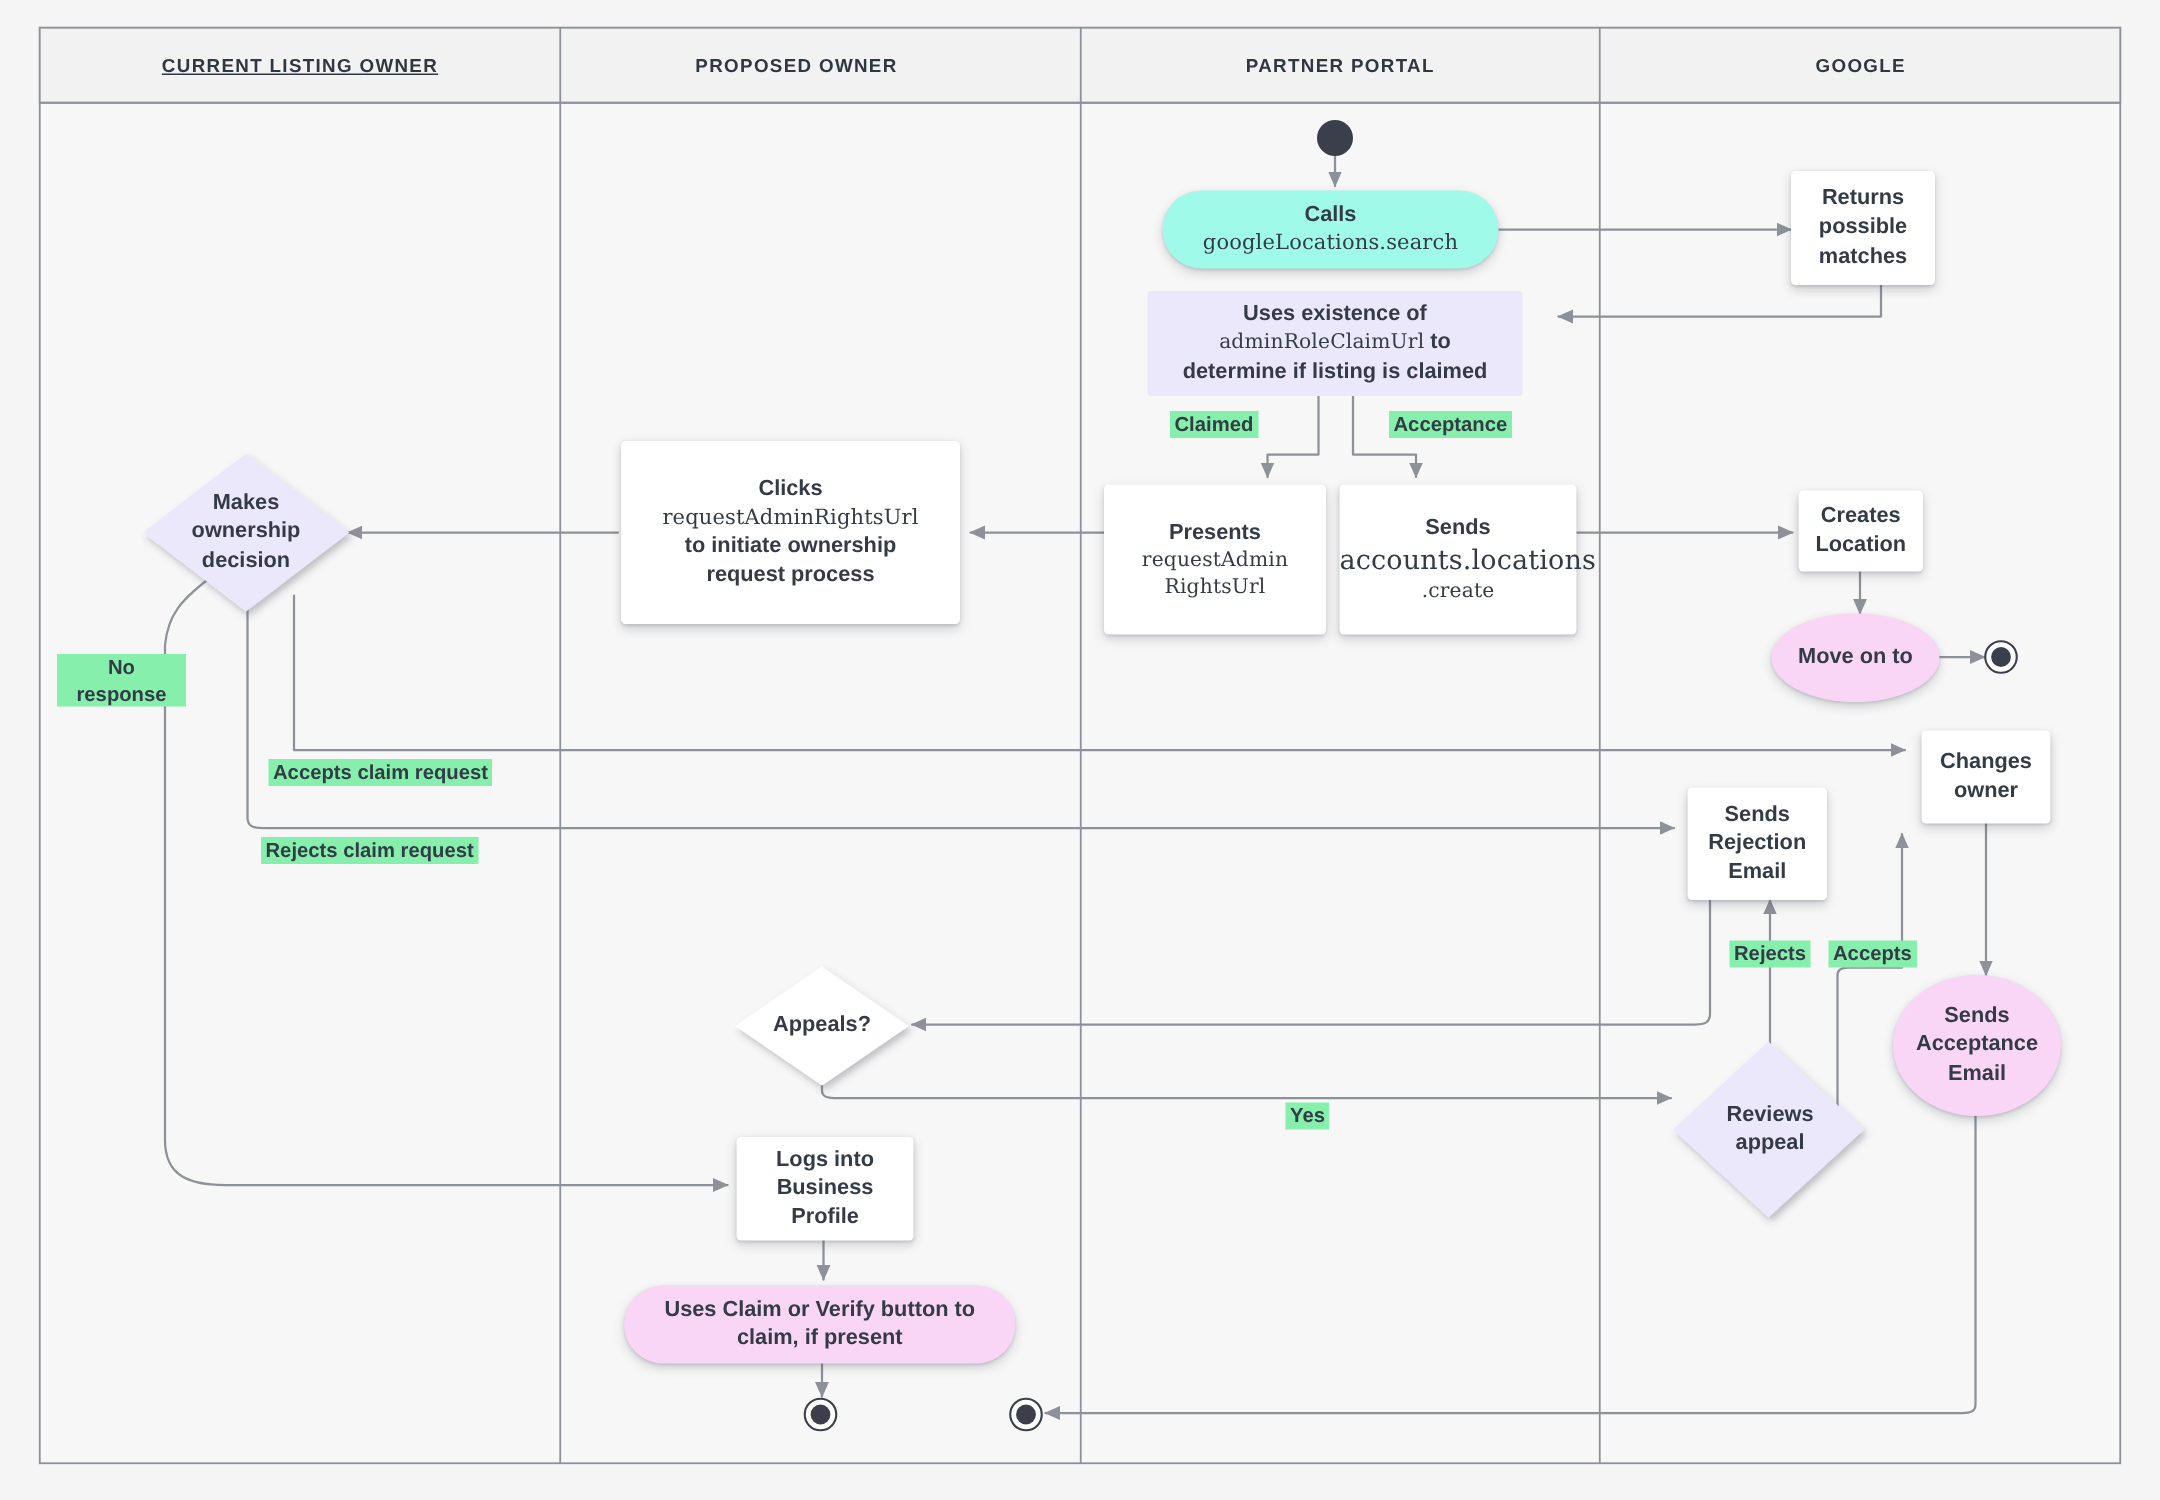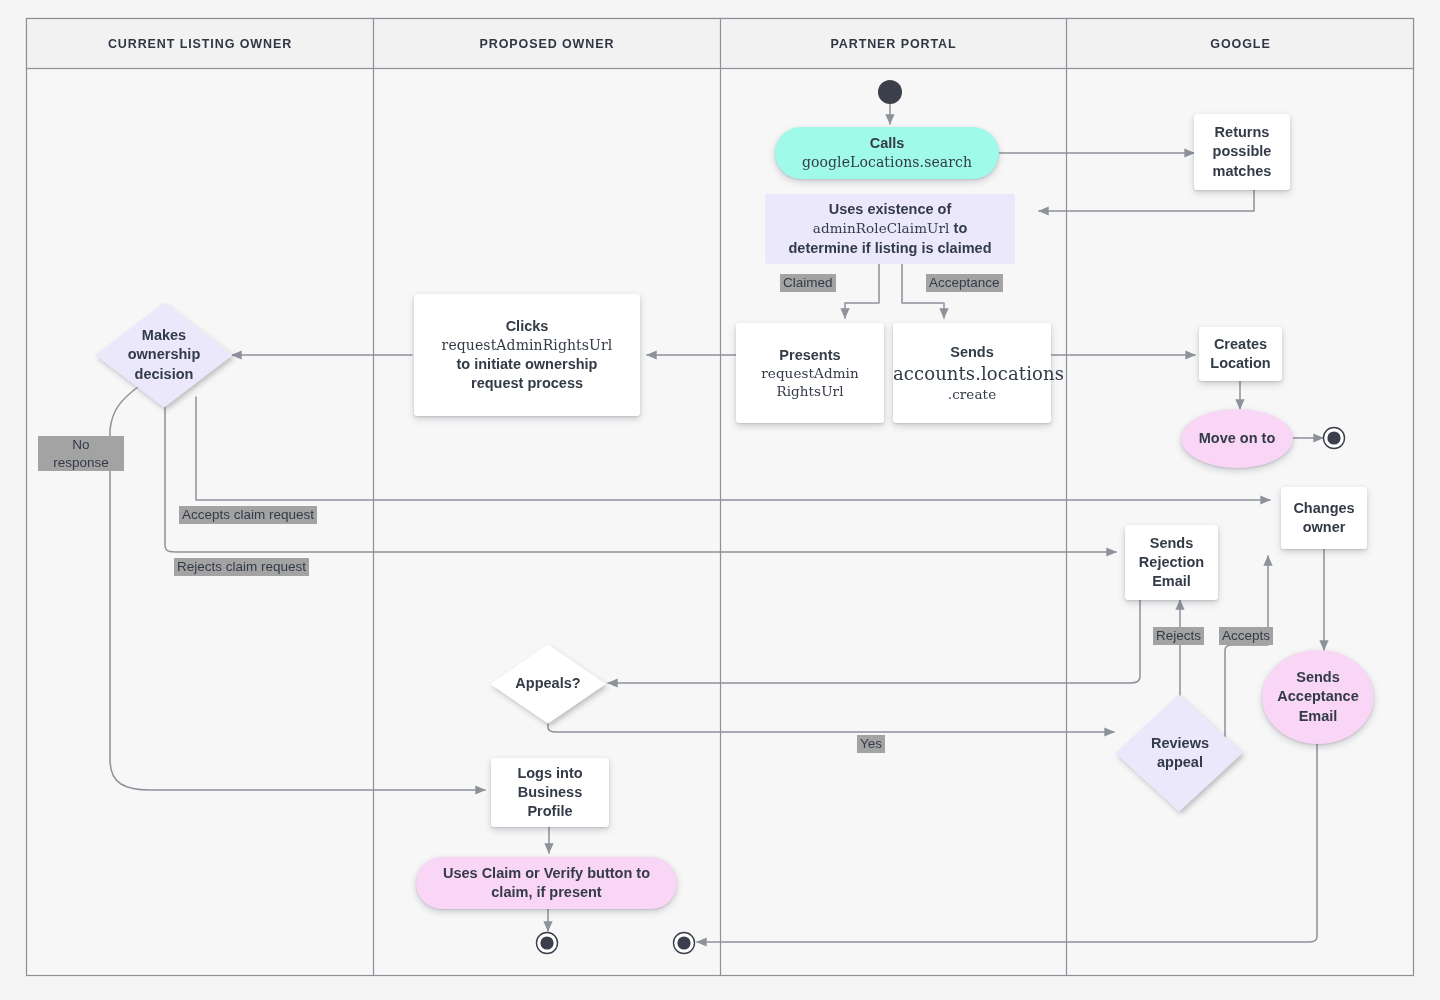--- a/index.html
+++ b/index.html
@@ -47,23 +47,23 @@
     display:flex;align-items:center;justify-content:center;
     font-size:12.5px;font-weight:700;letter-spacing:.9px;
     color:#2f3742;
     text-transform:uppercase;
     z-index:3;
   }
 
   
   .elabel{
     position:absolute;
-    font-size:13.5px;font-weight:400;color:#333b47;
+    font-size:13.5px;font-weight:700;color:#333b47;
     line-height:1.3;
-    background:#a3a3a3;
+    background:#86efac;
     padding:0 3px;
     z-index:5;
     white-space:nowrap;
   }
   .elabel.wrap{white-space:normal;text-align:center;}
 </style>
 </head>
 <body>
 
 <div id="stage">
@@ -150,24 +150,24 @@
         <circle cx="547" cy="943" r="10.5" fill="#ffffff" stroke="#3a3f4b" stroke-width="1.4"></circle>
         <circle cx="547" cy="943" r="6.6" fill="#3a3f4b"></circle>
       </g>
       <g>
         <circle cx="684" cy="943" r="10.5" fill="#ffffff" stroke="#3a3f4b" stroke-width="1.4"></circle>
         <circle cx="684" cy="943" r="6.6" fill="#3a3f4b"></circle>
       </g>
     </g>
   </svg>
 
-  <div class="lane-title" style="left:27px;top:19px;width:346px;height:50px;">
+  <div class="lane-title" style="left:27px;top:19px;width:346px;height:50px;text-decoration:underline;">
     <span>CURRENT LISTING OWNER</span>
   </div>
-  <div class="lane-title" style="left:374px;top:19px;width:346px;height:50px;">
+  <div class="lane-title" style="left:358px;top:19px;width:346px;height:50px;">
     <span>PROPOSED OWNER</span>
   </div>
   <div class="lane-title" style="left:721px;top:19px;width:345px;height:50px;">
     <span>PARTNER PORTAL</span>
   </div>
   <div class="lane-title" style="left:1067px;top:19px;width:347px;height:50px;">
     <span>GOOGLE</span>
   </div>
 
   <div class="node pill" style="left:775px;top:127px;width:224px;height:52px;background:#9ffaea;">

